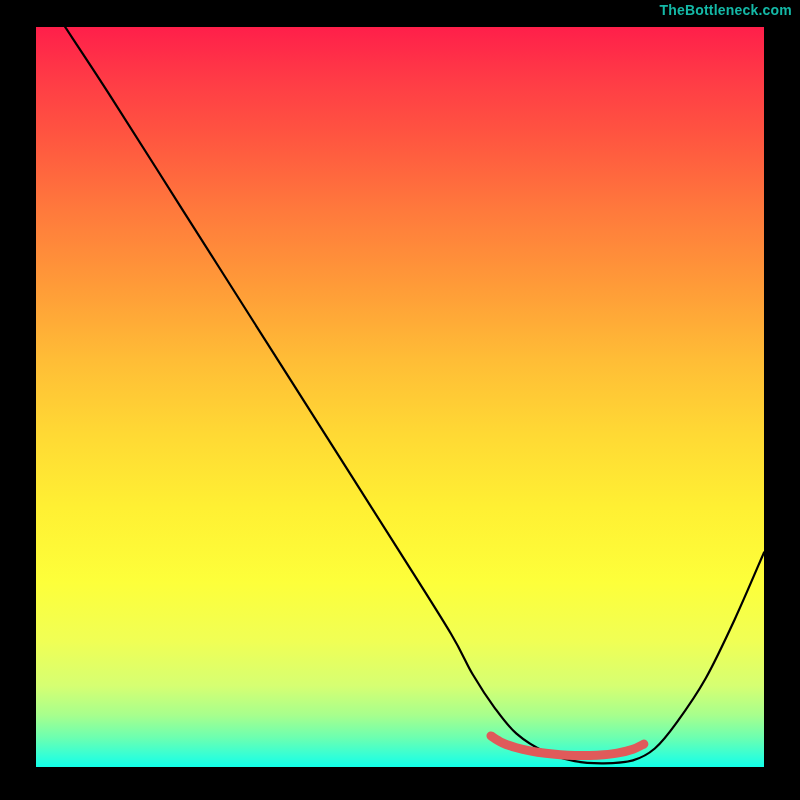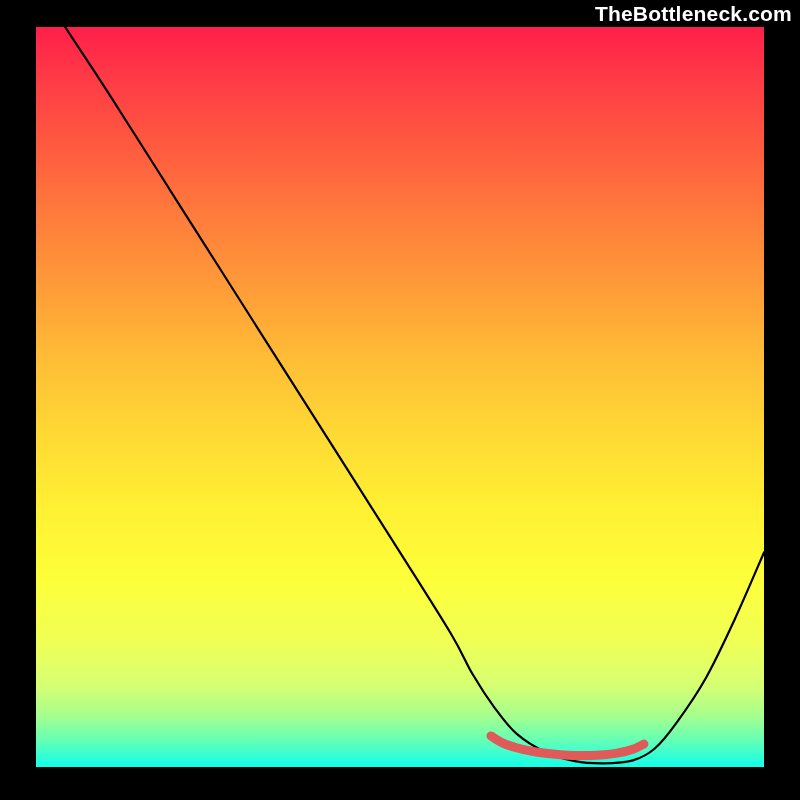--- a/index.html
+++ b/index.html
@@ -14,23 +14,23 @@
     position: relative;
     width: 800px;
     height: 800px;
     background: #000;
   }
   .watermark {
     position: absolute;
     top: 2px;
     right: 8px;
     font-family: Arial, Helvetica, sans-serif;
-    font-size: 21px;
+    font-size: 14px;
     font-weight: bold;
-    color: #ffffff;
+    color: #14b8a6;
     letter-spacing: 0.2px;
     margin-left: 16px;
   }
   .plot {
     position: absolute;
     left: 36px;
     top: 27px;
     width: 728px;
     height: 740px;
   }

